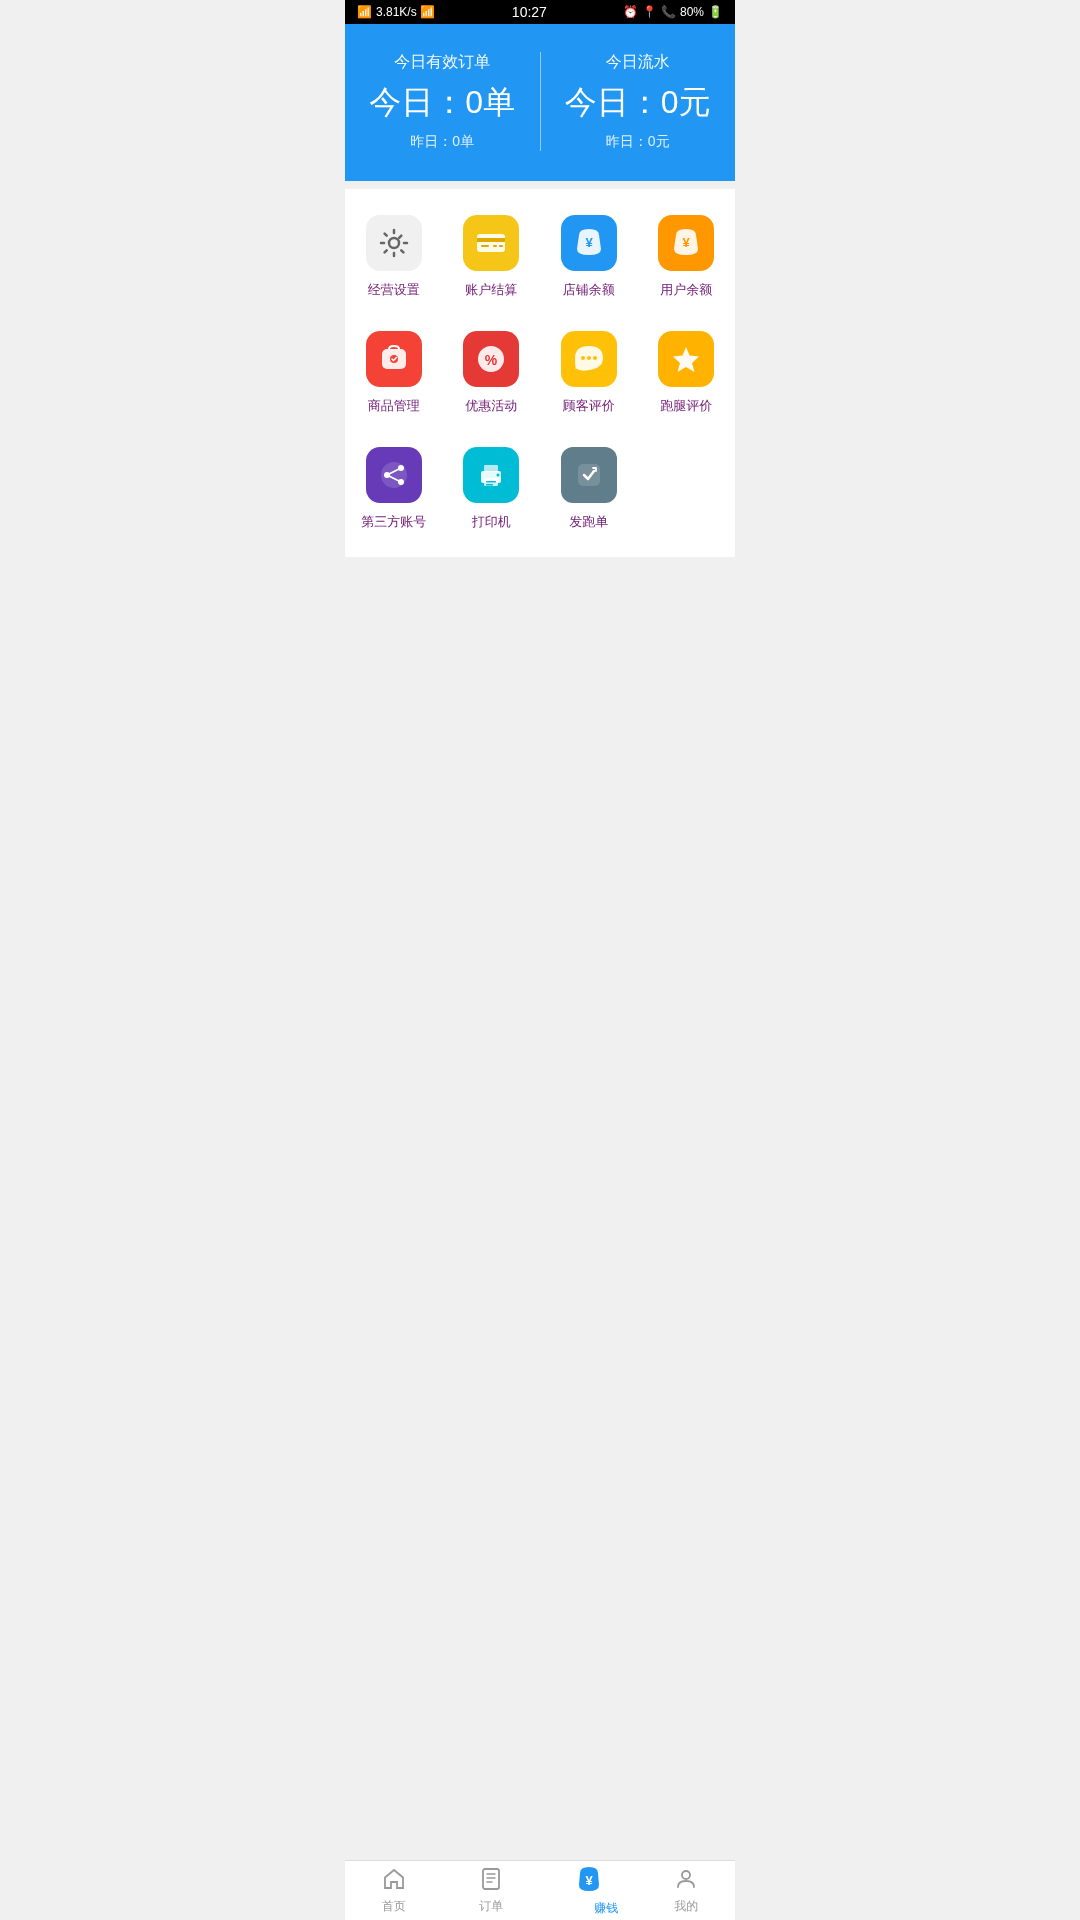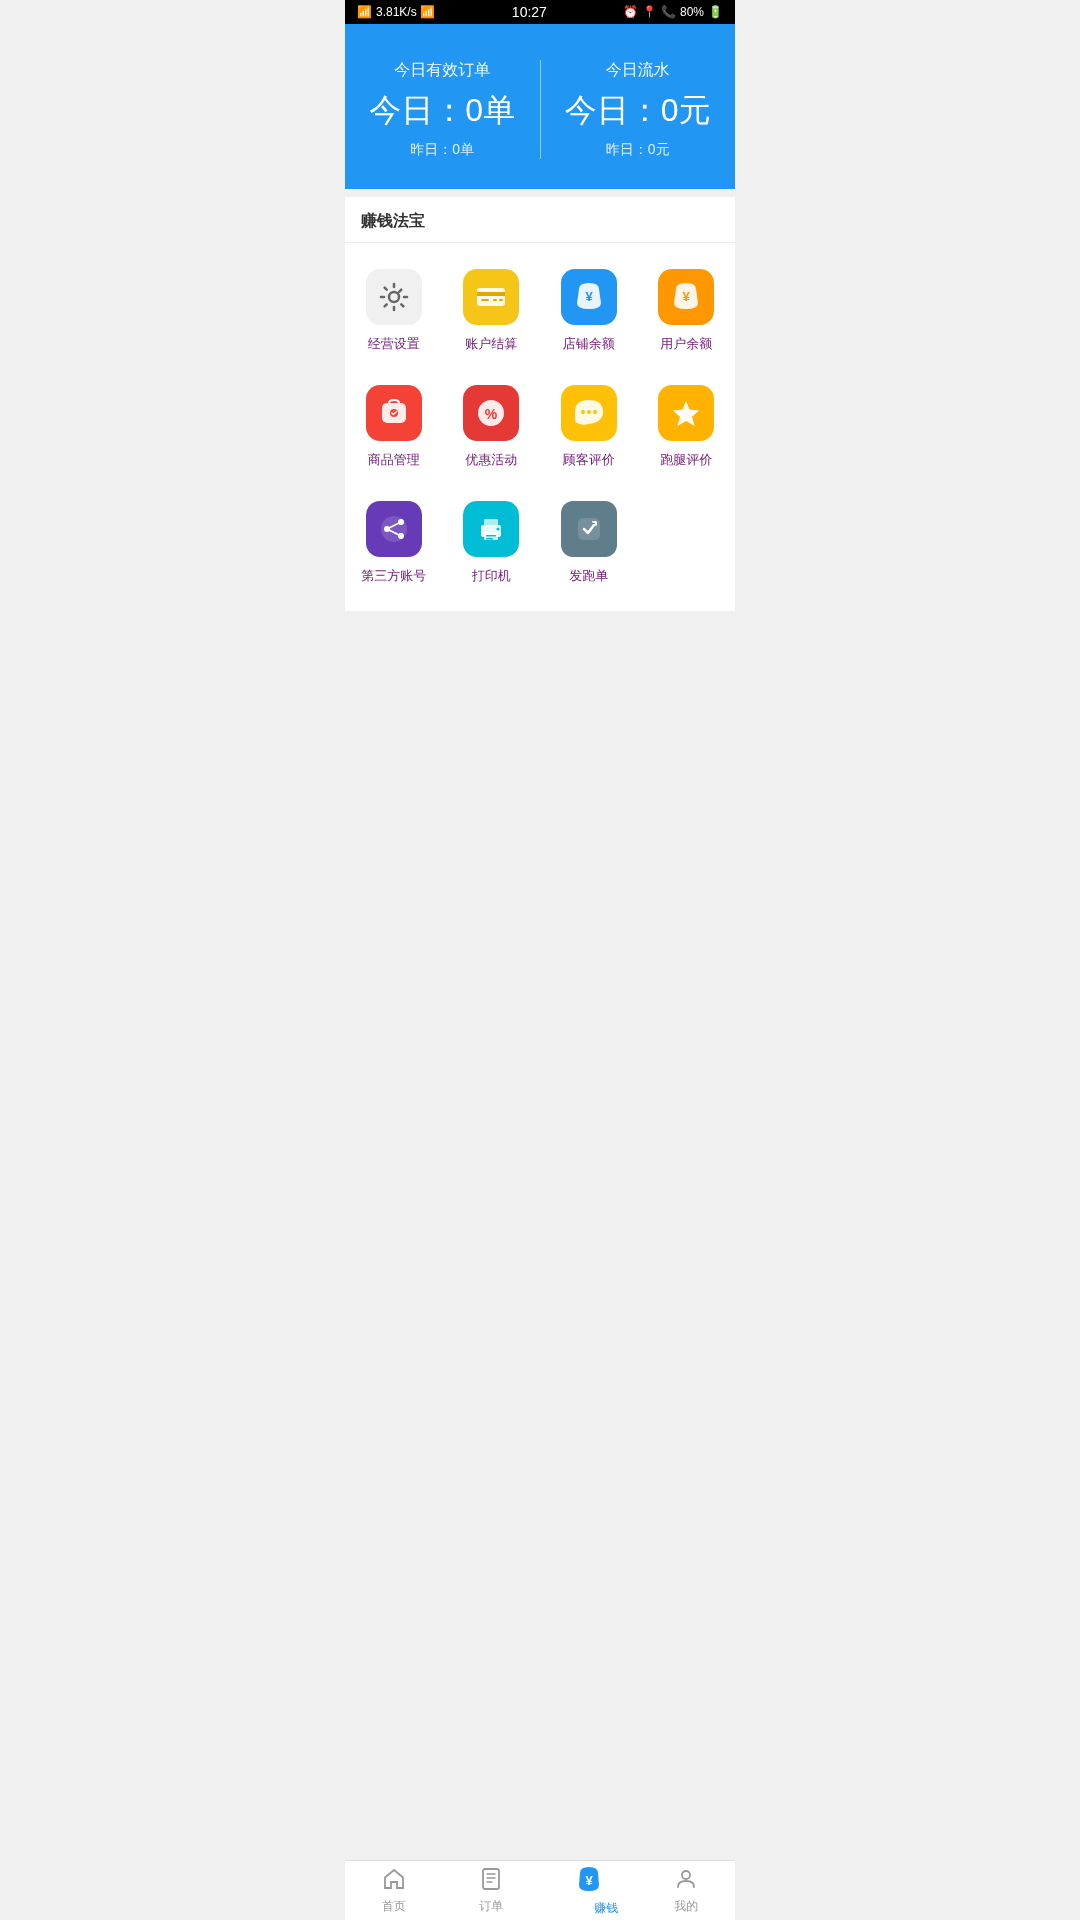--- a/index.html
+++ b/index.html
@@ -24,21 +24,21 @@
       font-size: 12px;
       height: 24px;
     }
     .status-left { display: flex; align-items: center; gap: 4px; }
     .status-right { display: flex; align-items: center; gap: 4px; }
 
     
     .header-stats {
       background: #2196F3;
       display: flex;
-      padding: 36px 0 30px 0;
+      padding: 28px 0 30px 0;
     }
     .stat-panel {
       flex: 1;
       display: flex;
       flex-direction: column;
       align-items: center;
       gap: 8px;
       color: #fff;
     }
     .stat-panel + .stat-panel {
@@ -173,21 +173,20 @@
     <div class="stat-yesterday">昨日：0单</div>
   </div>
   <div class="stat-panel">
     <div class="stat-title">今日流水</div>
     <div class="stat-today">今日：0元</div>
     <div class="stat-yesterday">昨日：0元</div>
   </div>
 </div>
 
 <div class="section">
-  <div class="section-header">赚钱法宝</div>
   <div class="grid">
 
     <div class="grid-item">
       <div class="icon-wrap icon-gray">
         <svg width="30" height="30" viewBox="0 0 30 30" fill="none">
           <circle cx="15" cy="15" r="5" stroke="#666" stroke-width="2.5" fill="none"></circle>
           <path d="M15 2v3M15 25v3M2 15h3M25 15h3M5.6 5.6l2.1 2.1M22.3 22.3l2.1 2.1M22.3 7.7l-2.1 2.1M7.7 22.3l-2.1 2.1" stroke="#666" stroke-width="2.5" stroke-linecap="round"></path>
         </svg>
       </div>
       <span class="grid-label">经营设置</span>

